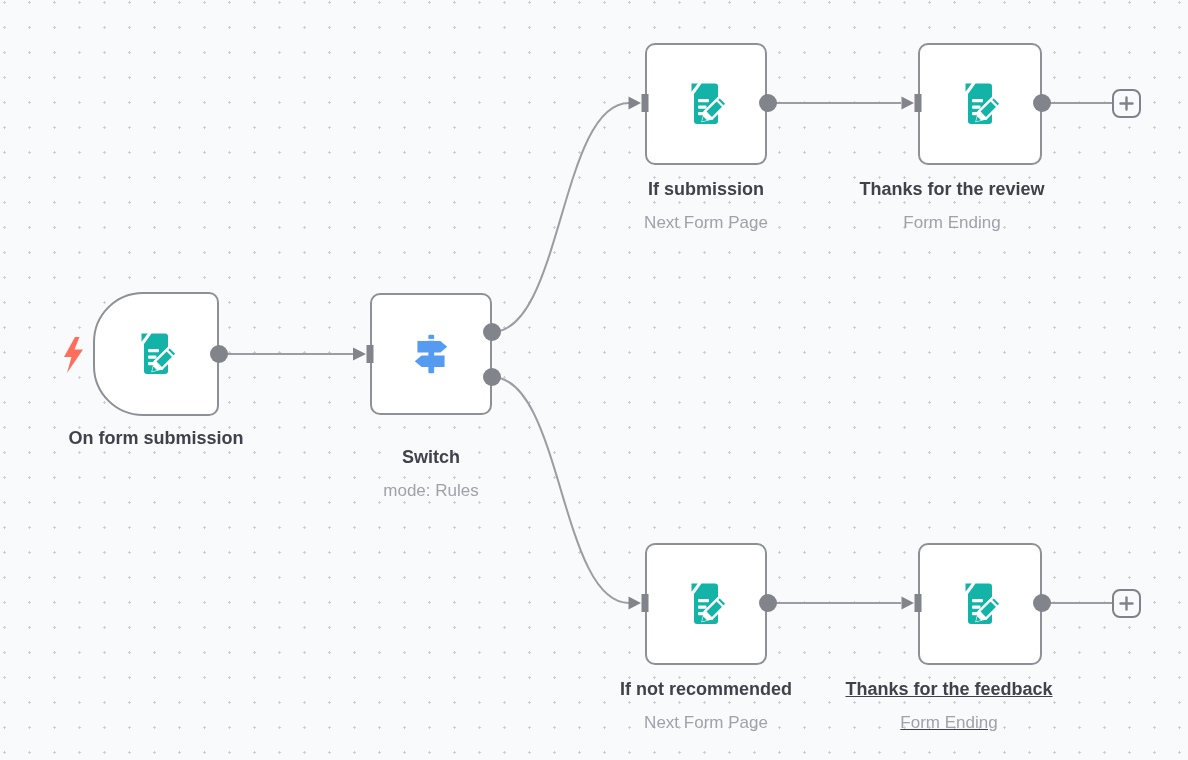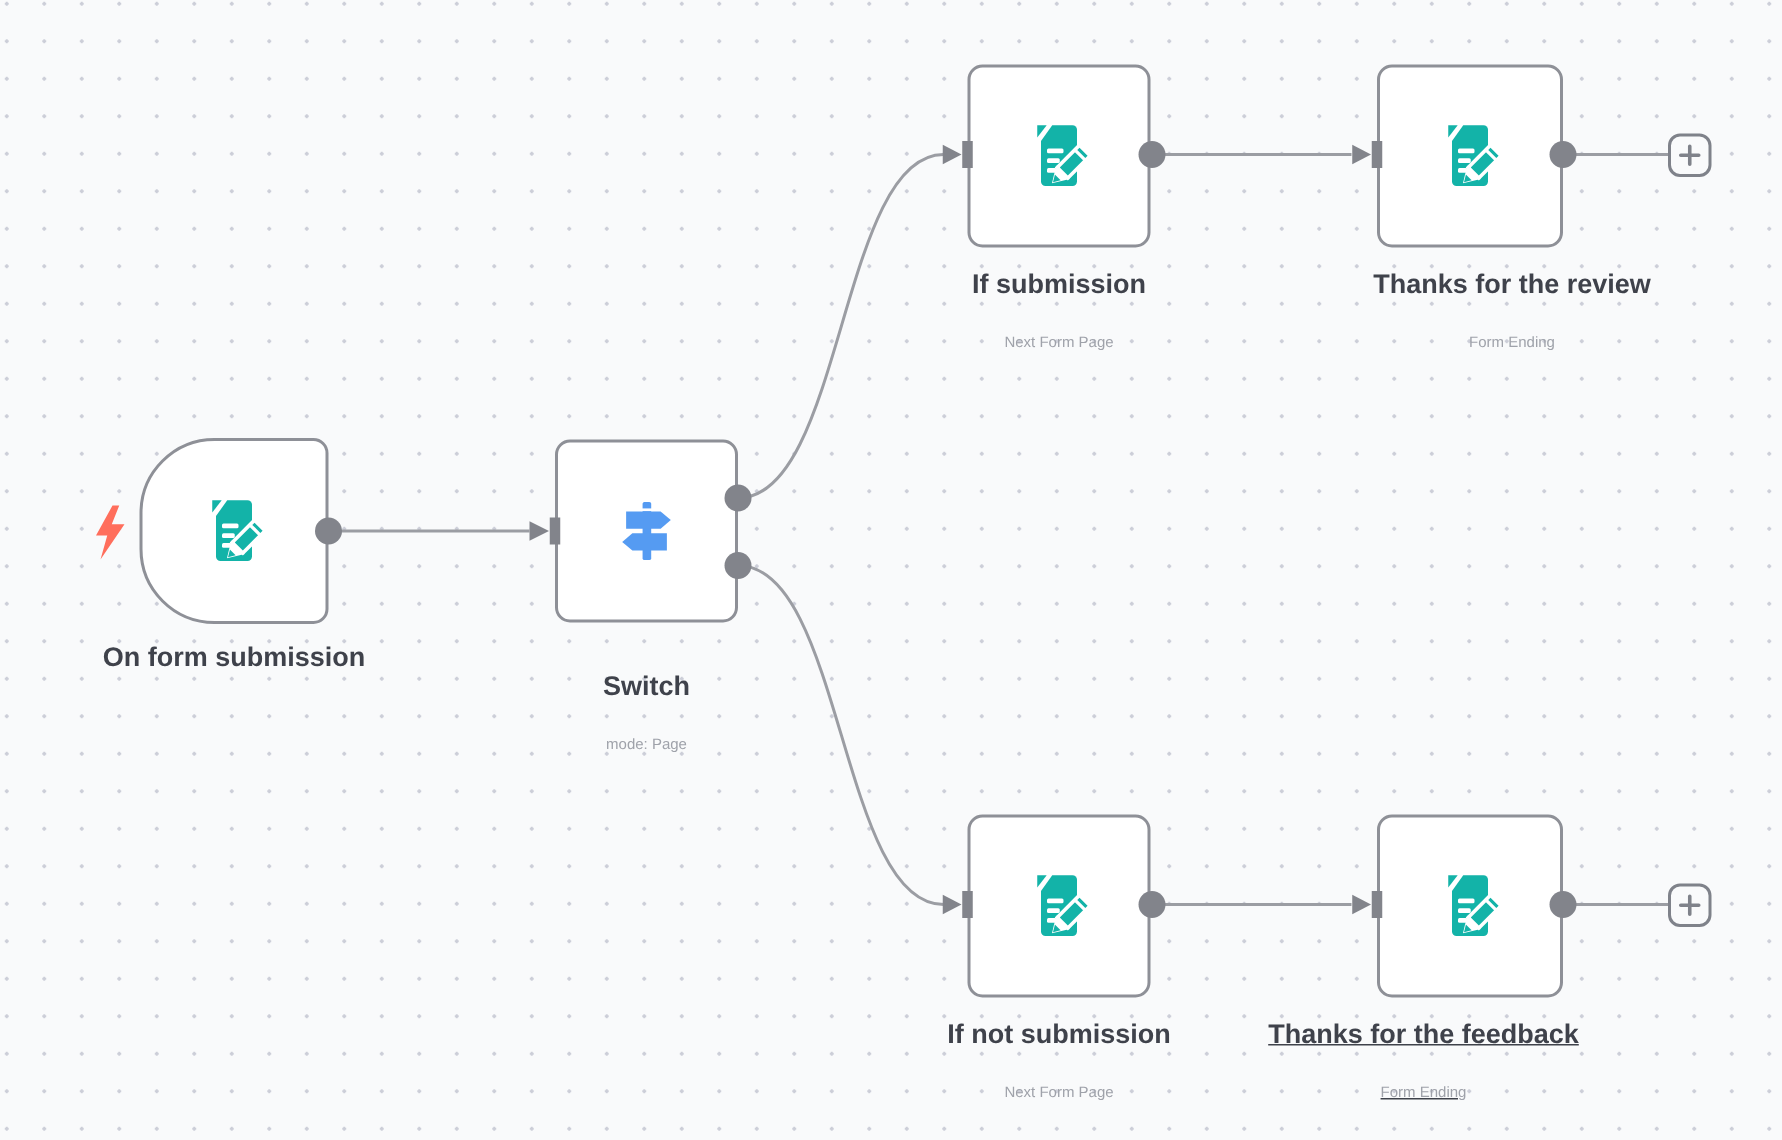--- a/index.html
+++ b/index.html
@@ -46,22 +46,22 @@
     position: absolute;
     width: 340px;
     text-align: center;
     color: #3f424b;
     font-size: 18px;
     font-weight: 700;
     z-index: 2;
     line-height: 1.2;
   }
   .node-sub {
-    margin-top: 22px;
-    font-size: 10px;
+    margin-top: 12px;
+    font-size: 17px;
     font-weight: 400;
     color: #9fa2aa;
   }
   .plus-btn {
     position: absolute;
     width: 29px; height: 29px;
     box-sizing: border-box;
     background: #f9fafb;
     border: 2.2px solid #7f828a;
     border-radius: 8px;
@@ -241,32 +241,32 @@
         <rect x="24.5" y="-5" width="2.2" height="10" fill="#ffffff"></rect>
       </g>
     </svg>
   </div>
 
   <div class="node-label" style="left:-14px; top:428px;">
     <div>On form submission</div>
   </div>
   <div class="node-label" style="left:261px; top:447px;">
     <div>Switch</div>
-    <div class="node-sub">mode: Page</div>
+    <div class="node-sub">mode: Rules</div>
   </div>
   <div class="node-label" style="left:536px; top:179px;">
     <div>If submission</div>
     <div class="node-sub">Next Form Page</div>
   </div>
-  <div class="node-label" style="left:838px; top:179px;">
+  <div class="node-label" style="left:782px; top:179px;">
     <div>Thanks for the review</div>
     <div class="node-sub">Form Ending</div>
   </div>
   <div class="node-label" style="left:536px; top:679px;">
-    <div>If not submission</div>
+    <div>If not recommended</div>
     <div class="node-sub">Next Form Page</div>
   </div>
   <div class="node-label" style="left:779px; top:679px;text-decoration:underline;">
     <div>Thanks for the feedback</div>
     <div class="node-sub">Form Ending</div>
   </div>
 
   <button class="plus-btn" style="left:1112px; top:89px;">
     <svg width="15" height="15" viewBox="0 0 15 15">
       <path d="M7.5 1.5 V13.5 M1.5 7.5 H13.5" stroke="#7f828a" stroke-width="2.4" stroke-linecap="round" fill="none"></path>

